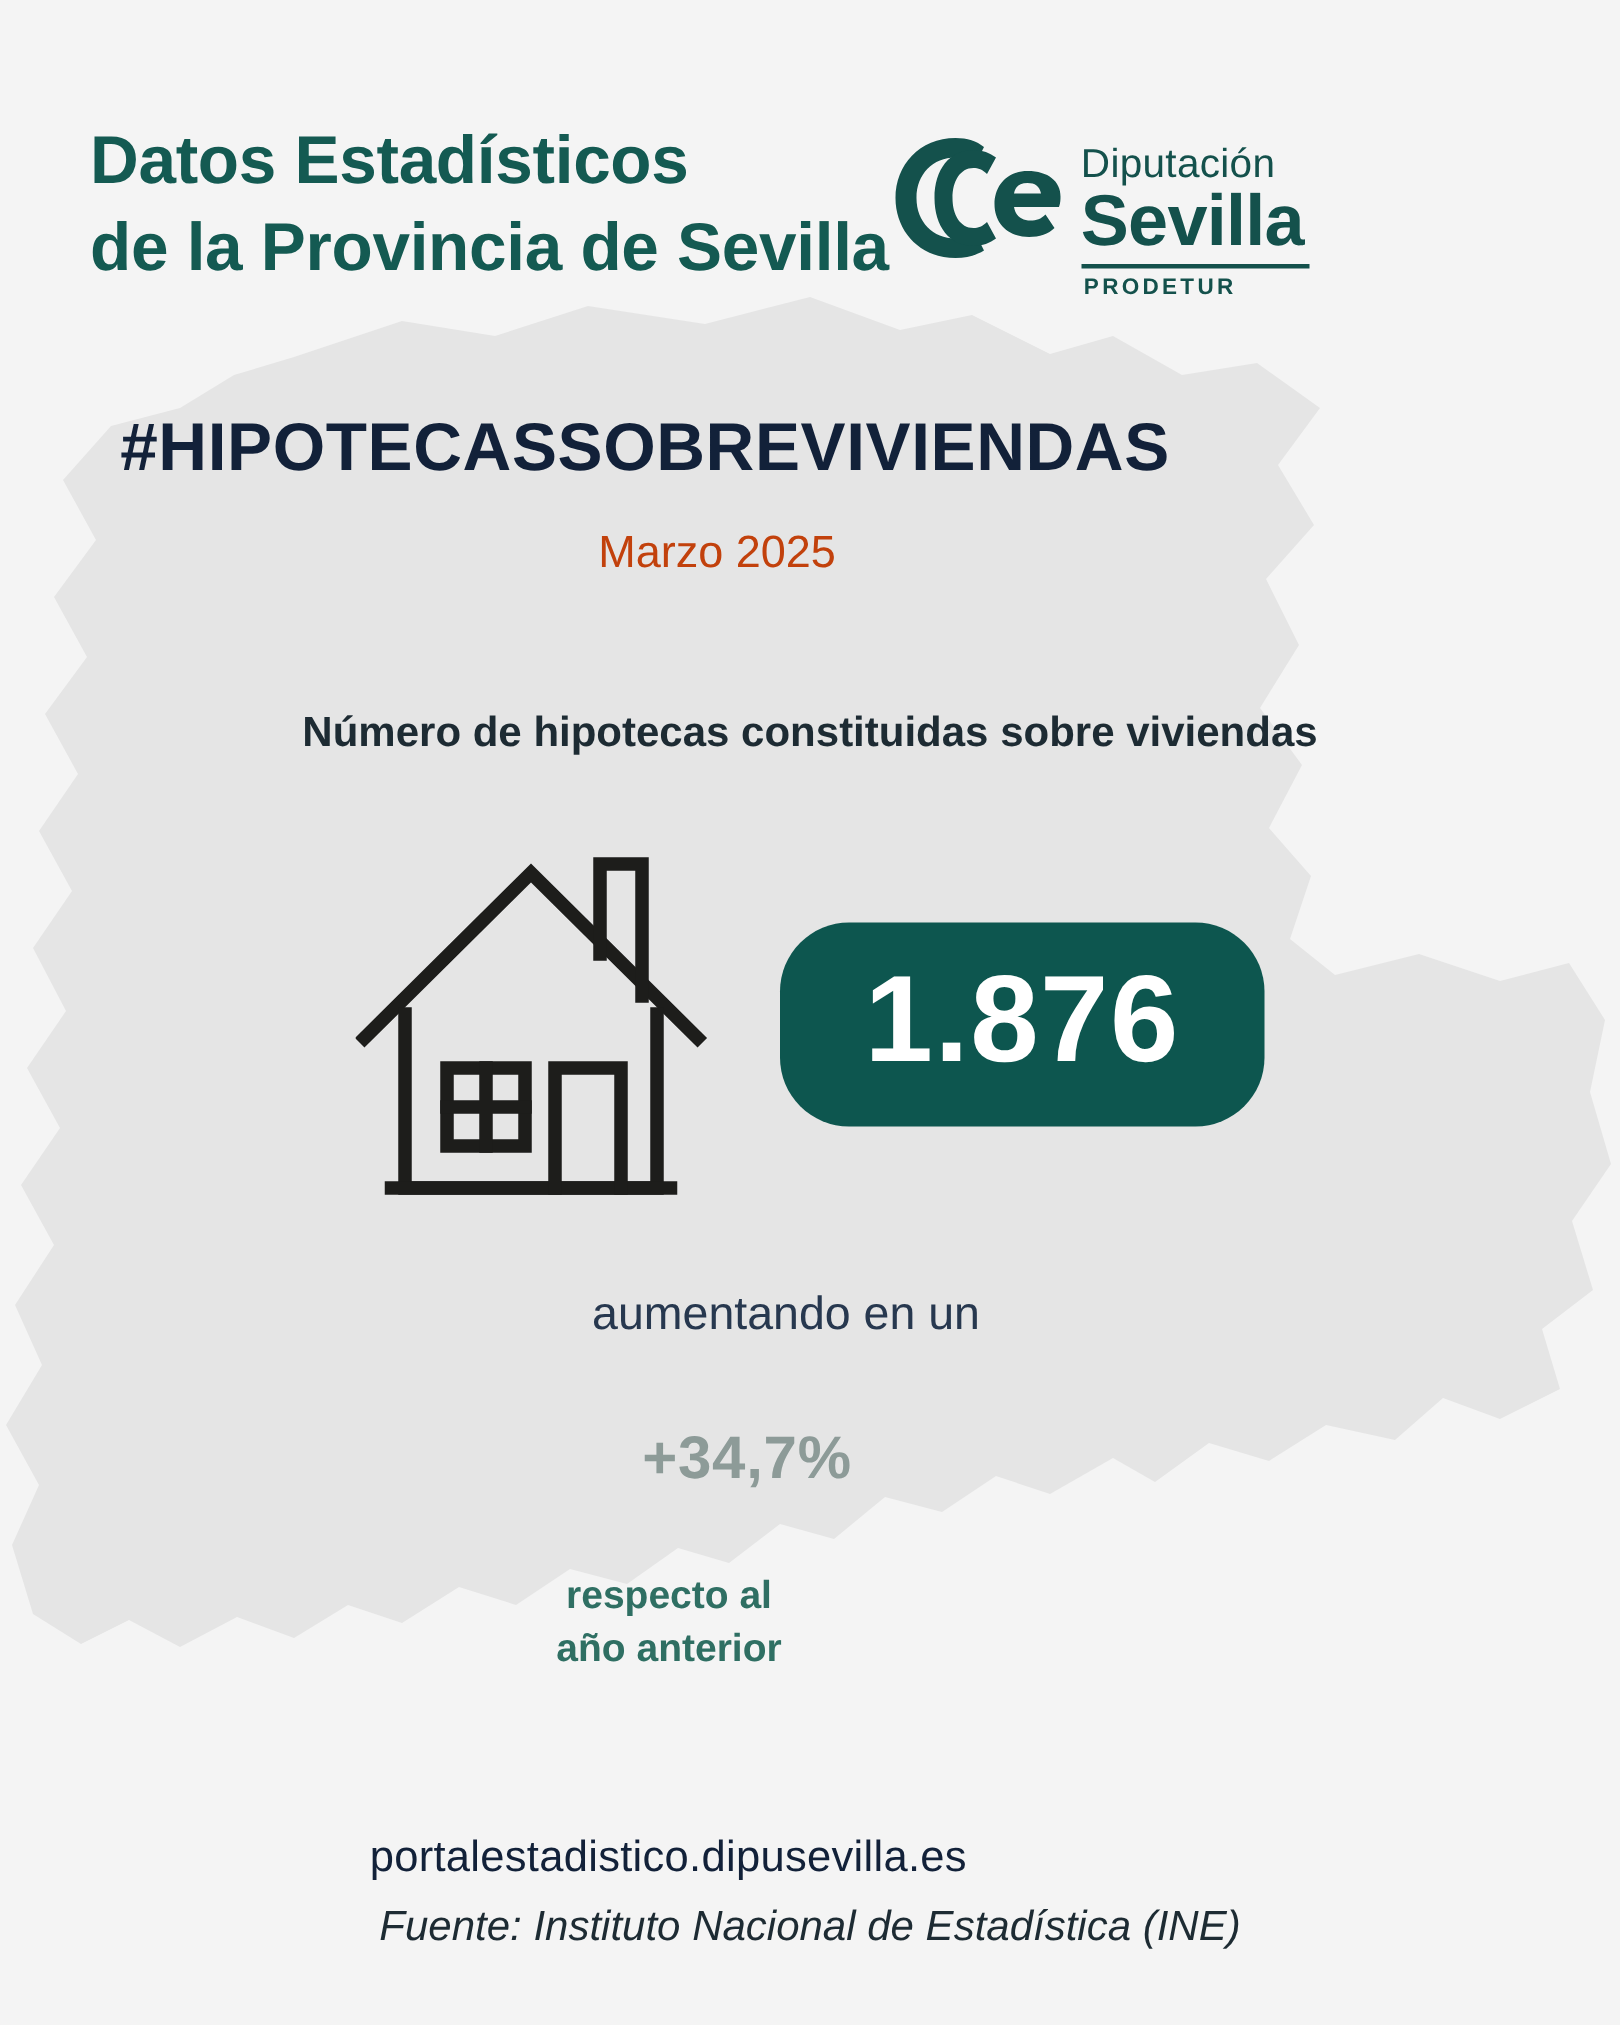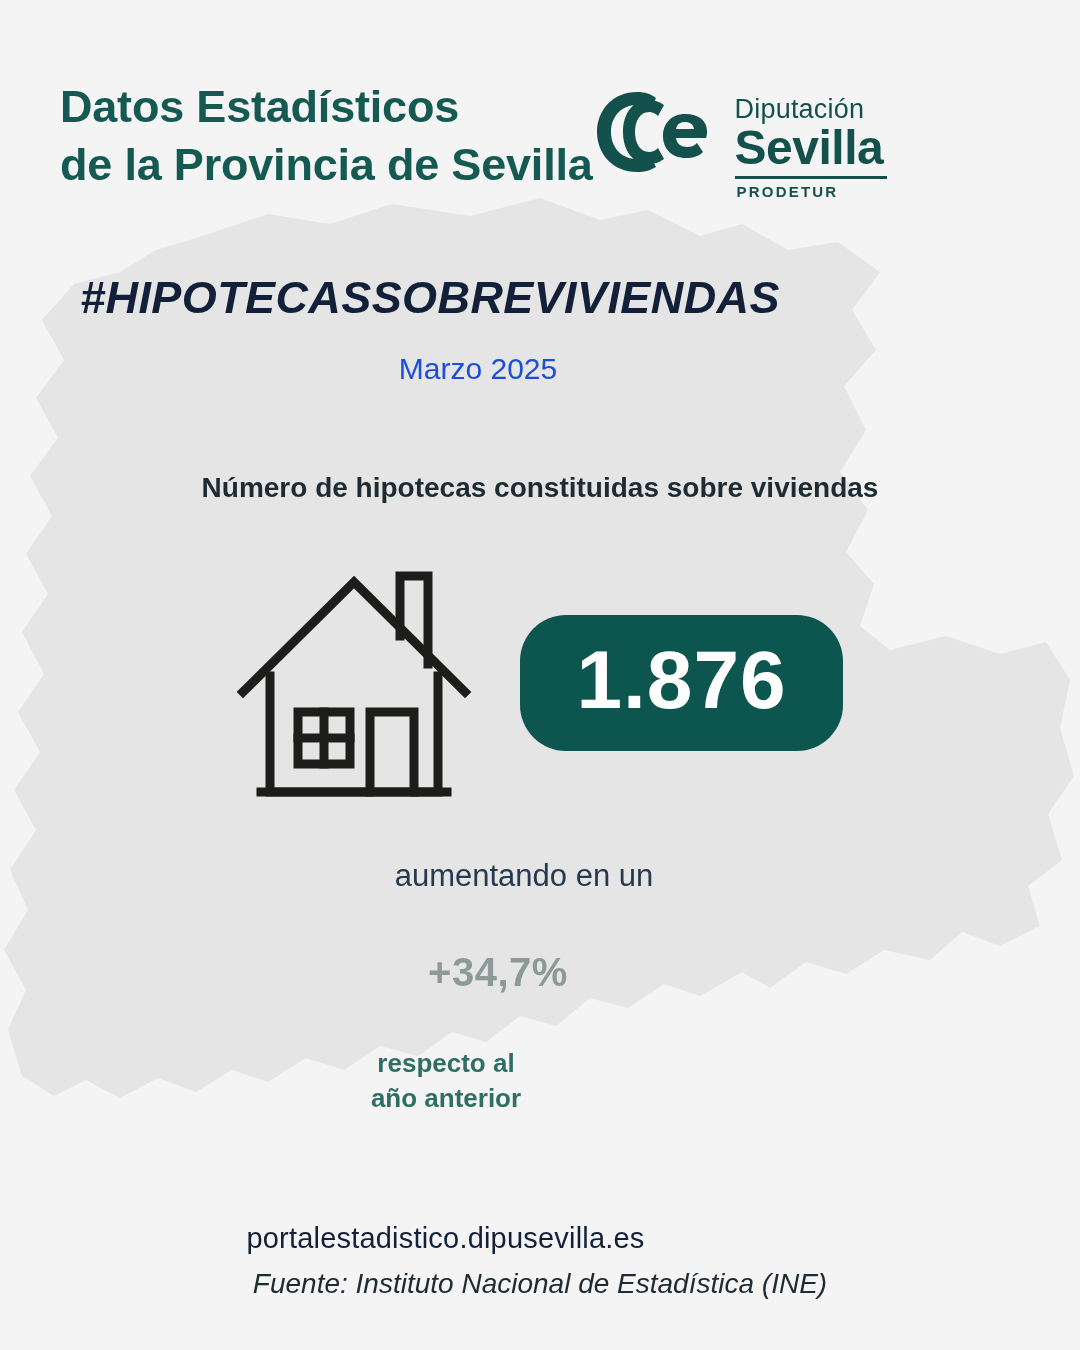--- a/index.html
+++ b/index.html
@@ -51,21 +51,21 @@
     color: #145a52;
     line-height: 1.28;
     letter-spacing: -0.2px;
     white-space: pre-line;
   }
 
   
   .logo {
     display: flex;
     align-items: flex-start;
-    gap: 14px;
+    gap: 0;
     padding-top: 8px;
   }
   .logo-mark {
     width: 128px;
     height: 92px;
     position: relative;
     flex: none;
   }
   .logo-text {
     padding-top: 10px;
@@ -102,30 +102,29 @@
   .hashtag {
     position: absolute;
     top: 272px;
     left: 0;
     width: 860px;
     text-align: center;
     font-size: 45px;
     font-weight: bold;
     color: #122139;
     letter-spacing: 0.4px;
-    font-style: italic;
   }
   .date {
     position: absolute;
     top: 352px;
     left: 0;
     width: 956px;
     text-align: center;
     font-size: 30px;
-    color: #1d4ed8;
+    color: #c2410c;
   }
 
   
   .metric-label {
     position: absolute;
     top: 470px;
     left: 140px;
     width: 800px;
     text-align: center;
     font-size: 28px;

